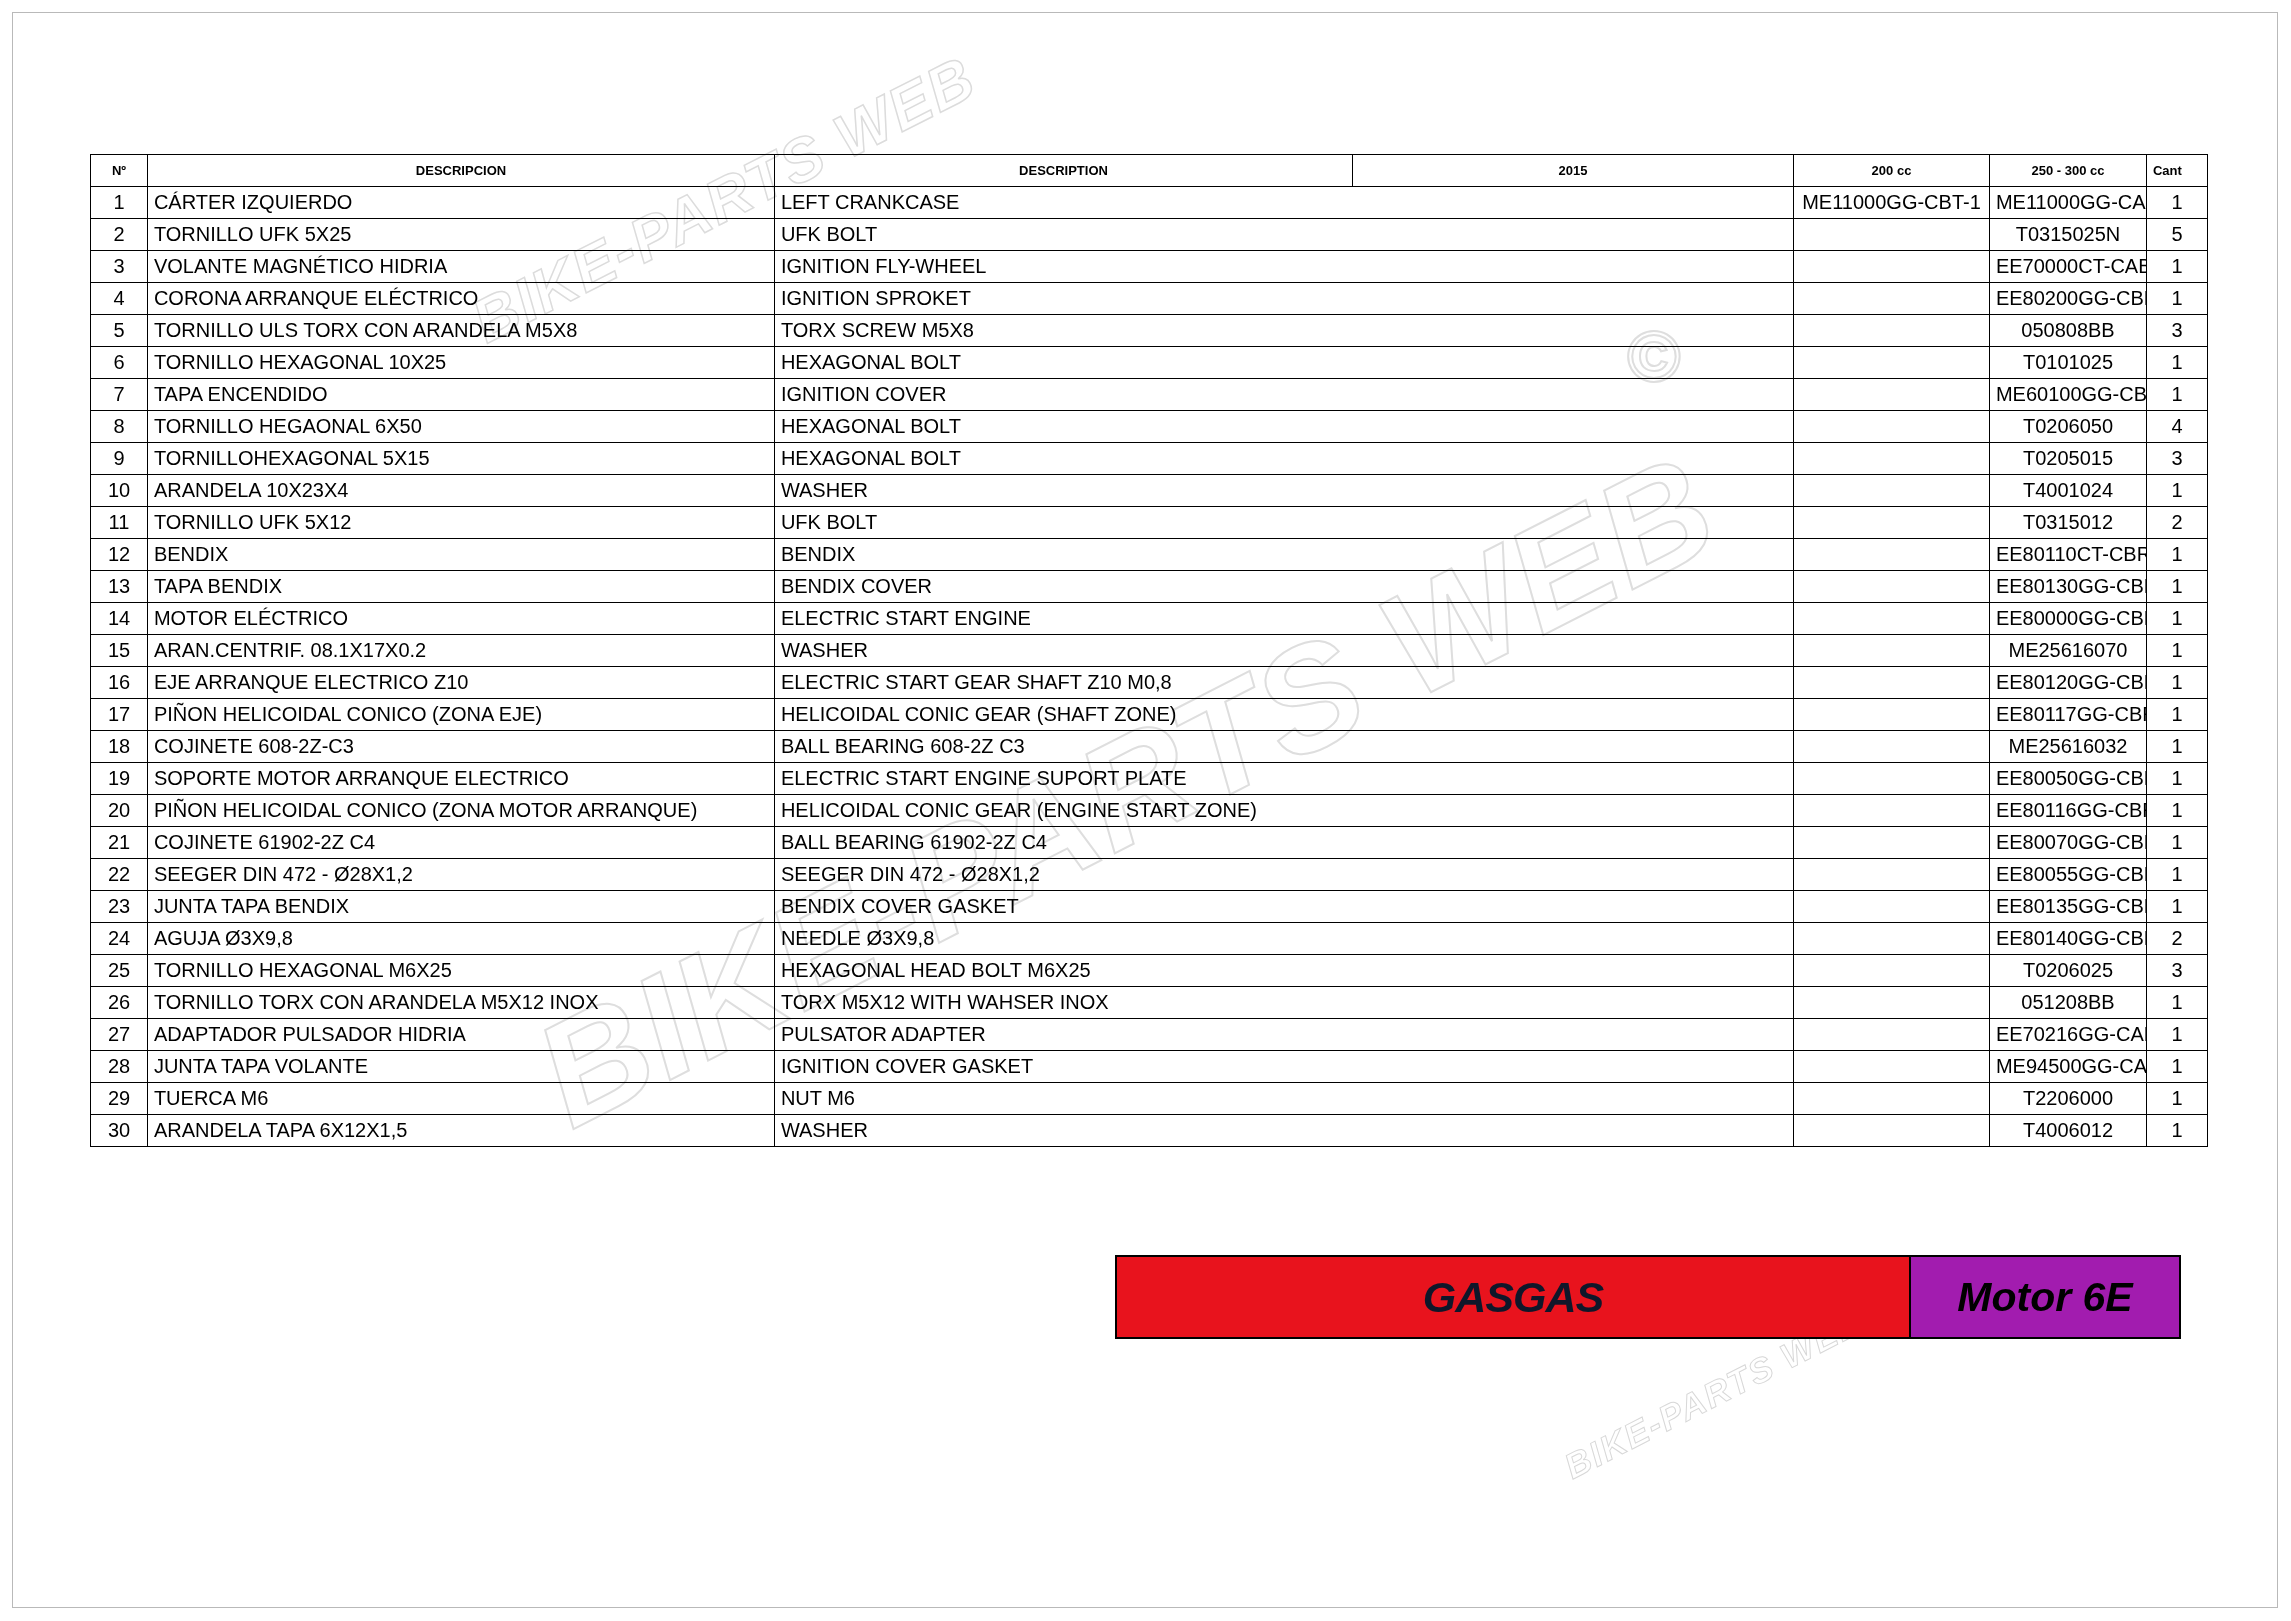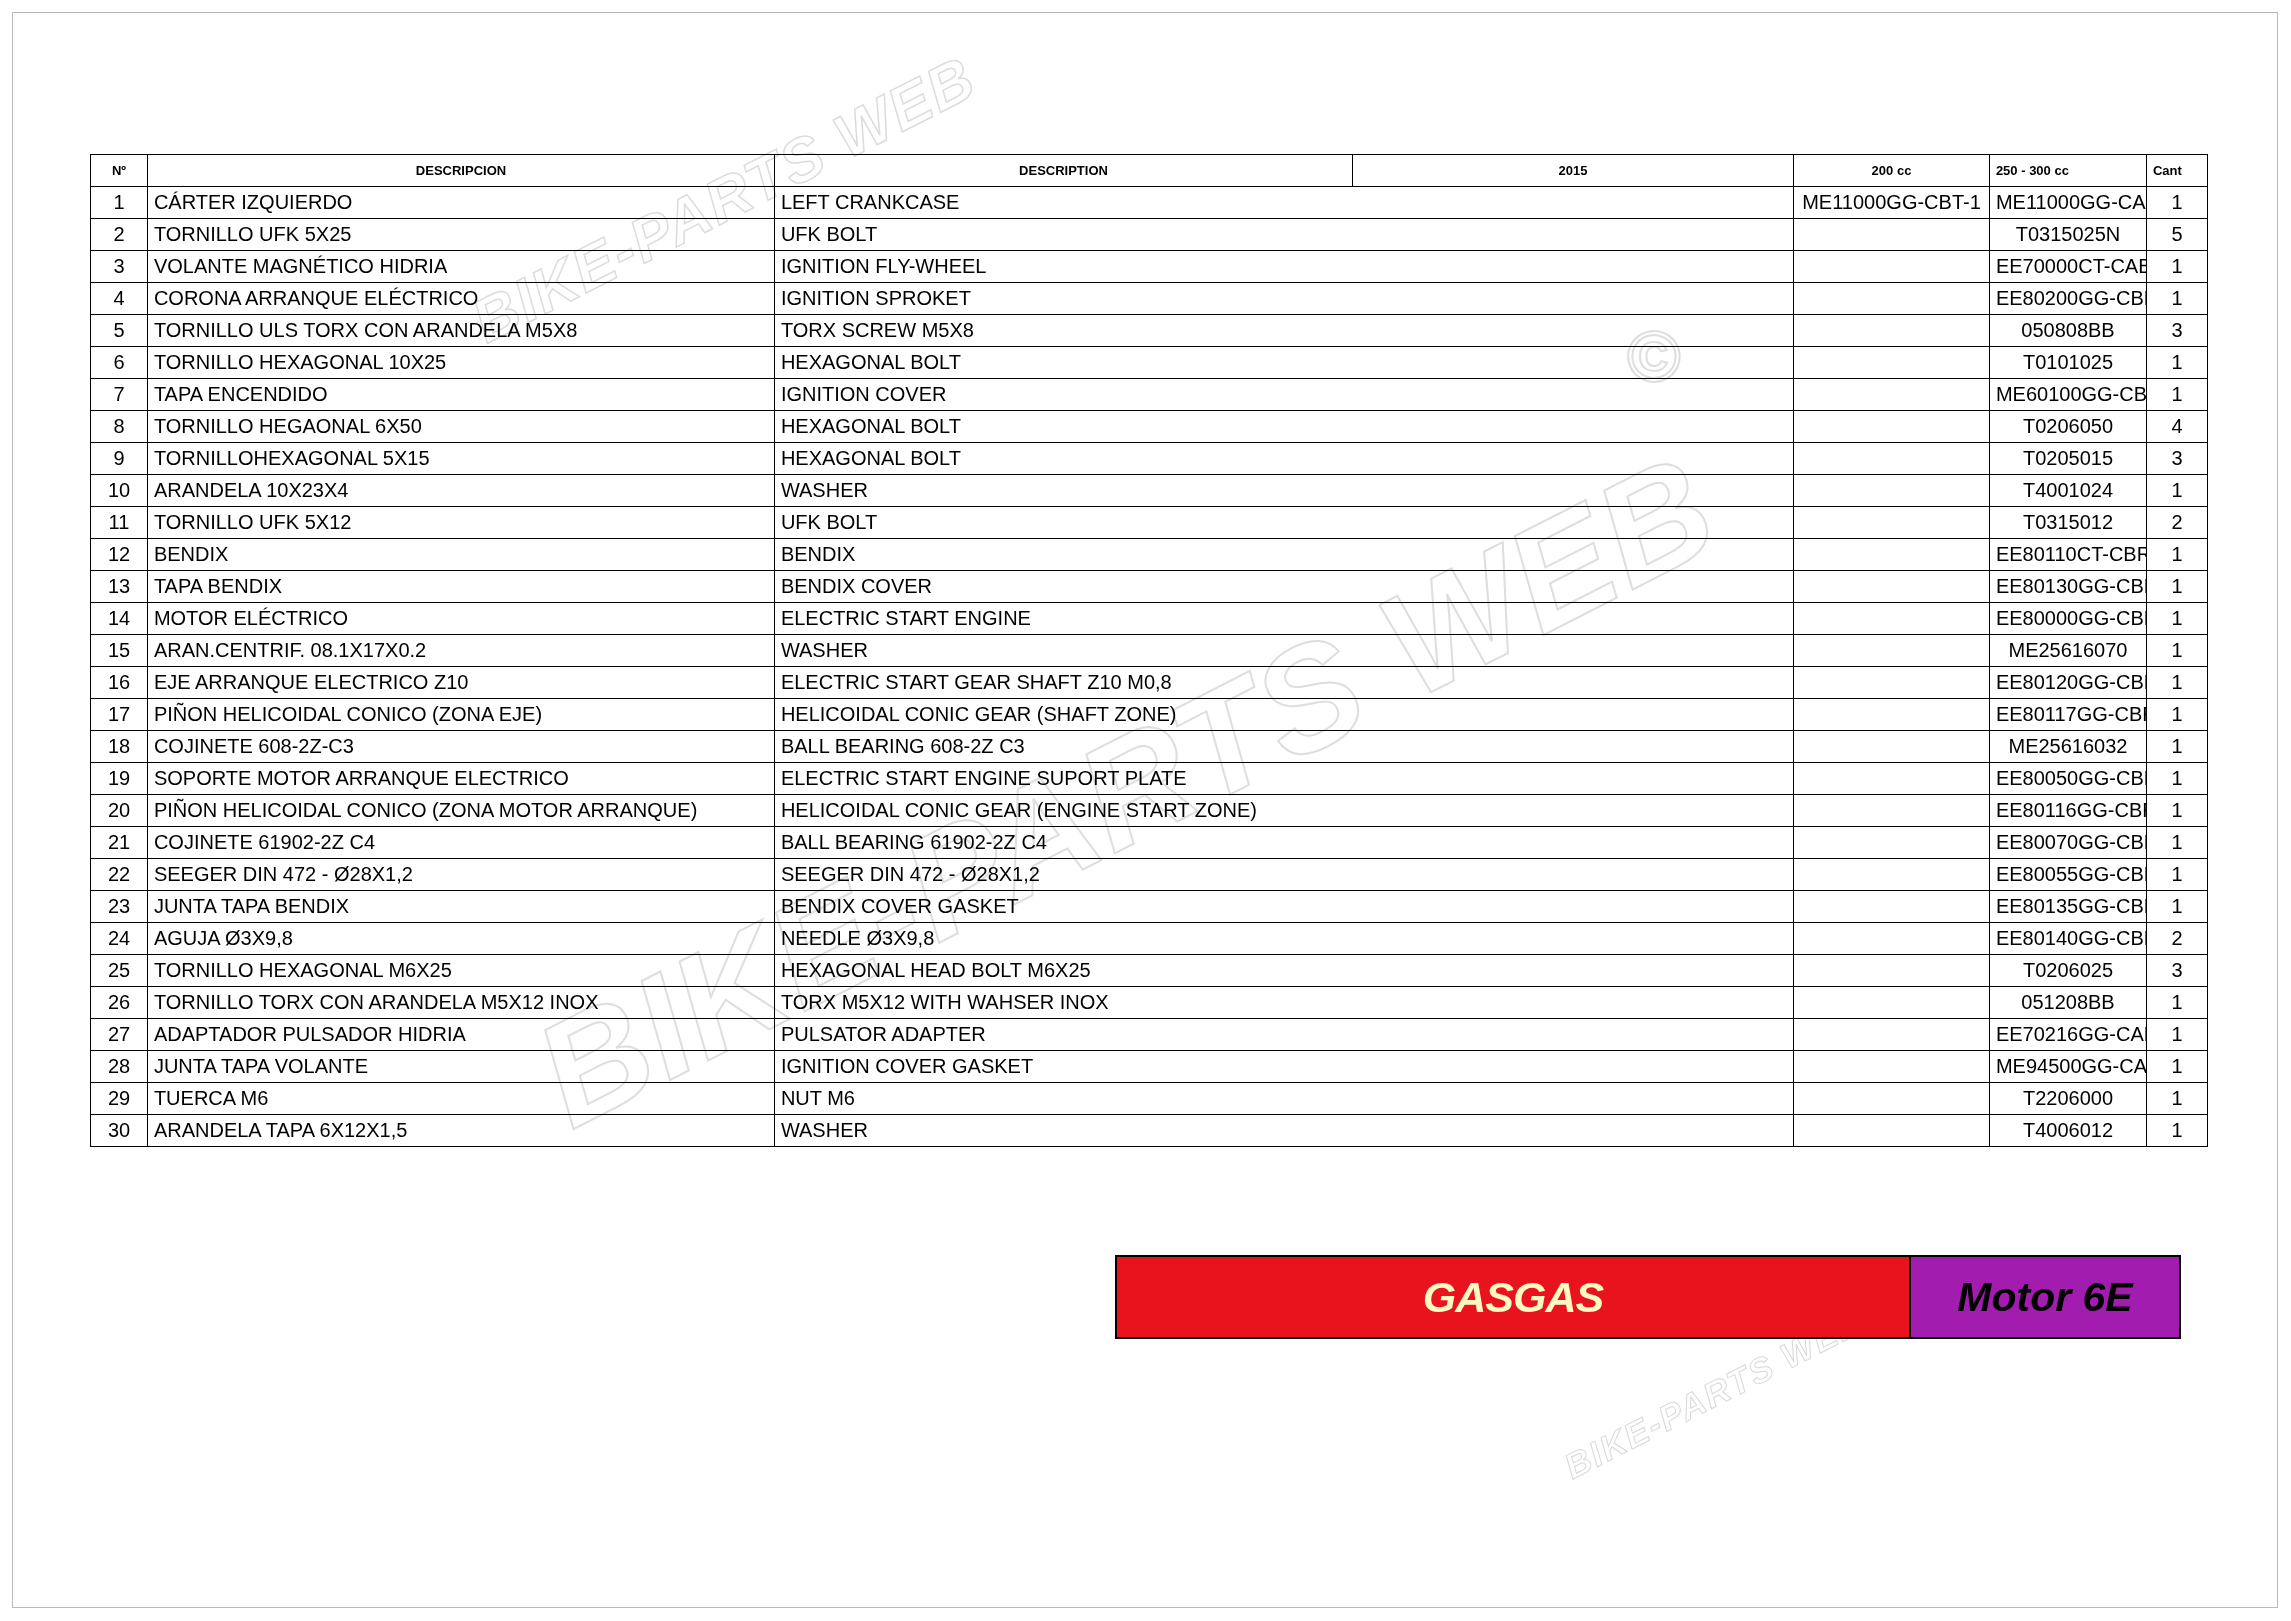--- a/index.html
+++ b/index.html
@@ -114,21 +114,21 @@
   col.c-desc-en { width: 578px; }
   col.c-year    { width: 441px; }
   col.c-200     { width: 196px; }
   col.c-250     { width: 157px; }
   col.c-cant    { width: 61px; }
 
   .th-no       { text-align: center; }
   .th-desc     { text-align: center; }
   .th-year     { text-align: center; }
   .th-200      { text-align: center; }
-  .th-250      { text-align: left; }
+  .th-250      { text-align: center; }
   .th-cant     { text-align: left; }
 
   td.num    { text-align: center; }
   td.esp    { text-align: left; padding-left: 9.8px; }
   td.eng    { text-align: left; padding-left: 7.8px; }
   td.ref200 { text-align: center; }
   td.ref250 { text-align: center; }
   td.cant   { text-align: center; }
 
   
@@ -145,21 +145,21 @@
   }
   .logo-left {
     background: #e8131d;
     flex: 0 0 792px;
     display: flex;
     align-items: center;
     justify-content: center;
     position: relative;
   }
   .logo-left .brand {
-    color: #fef9c3;
+    color: #0f172a;
     font-size: 43px;
     font-weight: bold;
     font-style: italic;
     letter-spacing: -1px;
     font-family: "Liberation Sans", sans-serif;
   }
   .logo-right {
     background: #a21caf;
     flex: 1 1 auto;
     display: flex;

